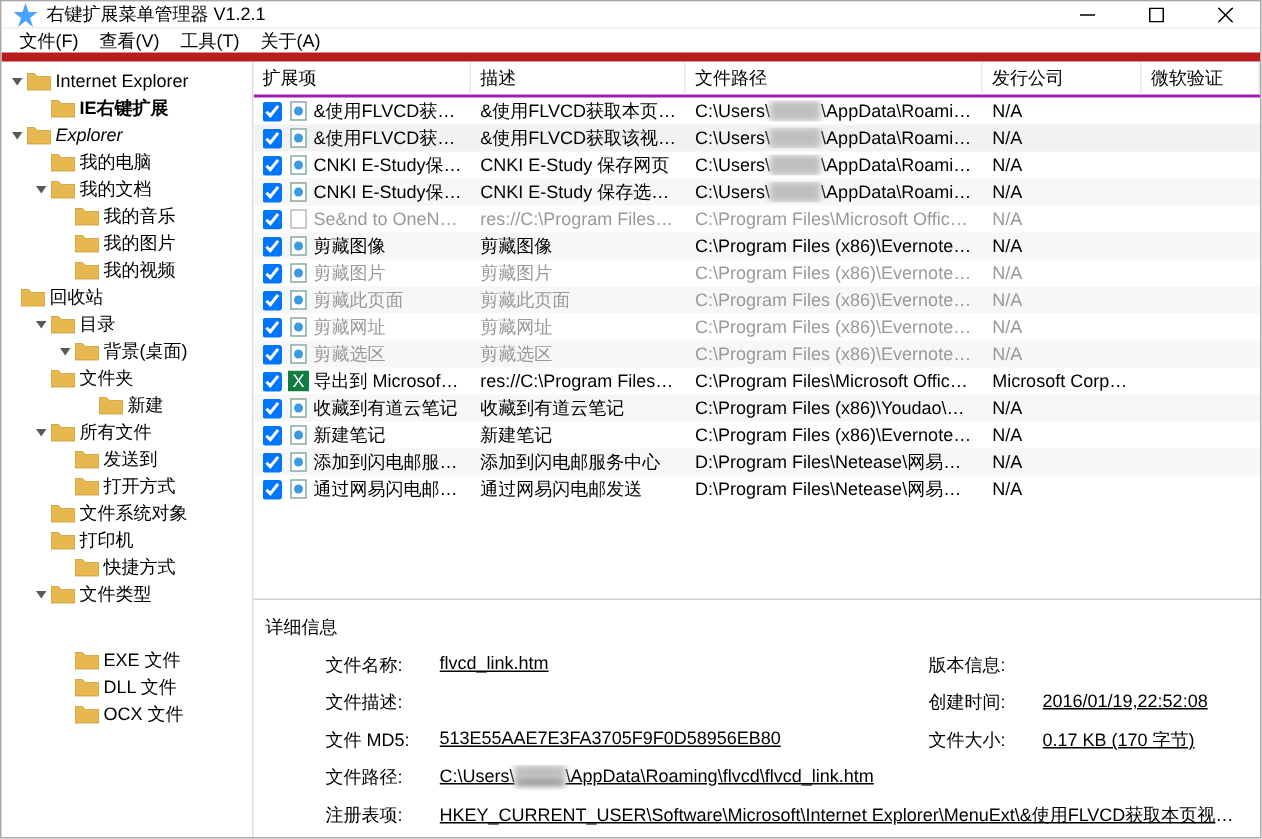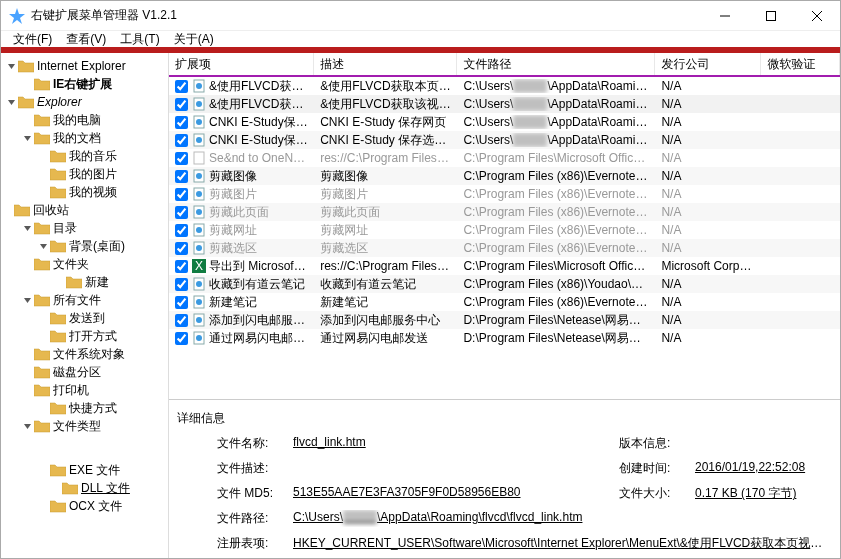--- a/index.html
+++ b/index.html
@@ -1,17 +1,17 @@
 <!DOCTYPE html>
 <html><head>
 <meta charset="utf-8">
 <style>
   * { margin: 0; padding: 0; box-sizing: border-box; font-family: "Microsoft YaHei", "Segoe UI", Tahoma, sans-serif; font-size: 12px; }
   body { background: #fff; width: 841px; height: 559px; overflow: hidden; border: 1px solid #aaa; display: flex; flex-direction: column; }
-  .titlebar { height: 30px; display: flex; align-items: center; padding: 0 0 0 8px; background: #fff; border-bottom: 1px solid #eee; }
+  .titlebar { height: 18px; display: flex; align-items: center; padding: 0 0 0 8px; background: #fff; border-bottom: 1px solid #eee; }
   .titlebar .app-icon { width: 16px; height: 16px; margin-right: 6px; }
   .titlebar .title { flex: 1; }
   .titlebar .win-btns { display: flex; }
   .titlebar .win-btn { width: 46px; height: 30px; display: flex; align-items: center; justify-content: center; }
   .menubar { height: 22px; display: flex; align-items: center; padding: 0 6px; gap: 2px; border-bottom: 6px solid #b91c1c; }
   .menubar .menu-item { padding: 2px 6px; }
   .main { flex: 1; display: flex; overflow: hidden; }
   .tree-panel { width: 168px; overflow: auto; border-right: 1px solid #ddd; padding: 4px 0; }
   .tree ul { list-style: none; }
   .tree li { white-space: nowrap; }
@@ -299,31 +299,20 @@
             </div>
           </li>
           <li>
             <div class="node" style="padding-left: 20px;">
               <span class="expander empty"></span>
               <span class="folder-icon">
                 <svg width="16" height="14" viewBox="0 0 16 14">
                   <path d="M0 2 L5 2 L7 4 L16 4 L16 13 L0 13 Z" fill="#e6b84f" stroke="#c79a2e" stroke-width="0.5"></path>
                 </svg>
               </span>
-              <span class="label">磁盘分区</span>
-            </div>
-          </li>
-          <li>
-            <div class="node" style="padding-left: 20px;">
-              <span class="expander empty"></span>
-              <span class="folder-icon">
-                <svg width="16" height="14" viewBox="0 0 16 14">
-                  <path d="M0 2 L5 2 L7 4 L16 4 L16 13 L0 13 Z" fill="#e6b84f" stroke="#c79a2e" stroke-width="0.5"></path>
-                </svg>
-              </span>
               <span class="label">打印机</span>
             </div>
           </li>
           <li>
             <div class="node" style="padding-left: 36px;">
               <span class="expander empty"></span>
               <span class="folder-icon">
                 <svg width="16" height="14" viewBox="0 0 16 14">
                   <path d="M0 2 L5 2 L7 4 L16 4 L16 13 L0 13 Z" fill="#e6b84f" stroke="#c79a2e" stroke-width="0.5"></path>
                 </svg>
@@ -351,21 +340,21 @@
               <span class="expander empty"></span>
               <span class="folder-icon">
                 <svg width="16" height="14" viewBox="0 0 16 14">
                   <path d="M0 2 L5 2 L7 4 L16 4 L16 13 L0 13 Z" fill="#e6b84f" stroke="#c79a2e" stroke-width="0.5"></path>
                 </svg>
               </span>
               <span class="label">EXE 文件</span>
             </div>
           </li>
           <li>
-            <div class="node" style="padding-left: 48px; text-decoration: underline;">
+            <div class="node" style="padding-left: 36px;">
               <span class="expander empty"></span>
               <span class="folder-icon">
                 <svg width="16" height="14" viewBox="0 0 16 14">
                   <path d="M0 2 L5 2 L7 4 L16 4 L16 13 L0 13 Z" fill="#e6b84f" stroke="#c79a2e" stroke-width="0.5"></path>
                 </svg>
               </span>
               <span class="label">DLL 文件</span>
             </div>
           </li>
           <li>

